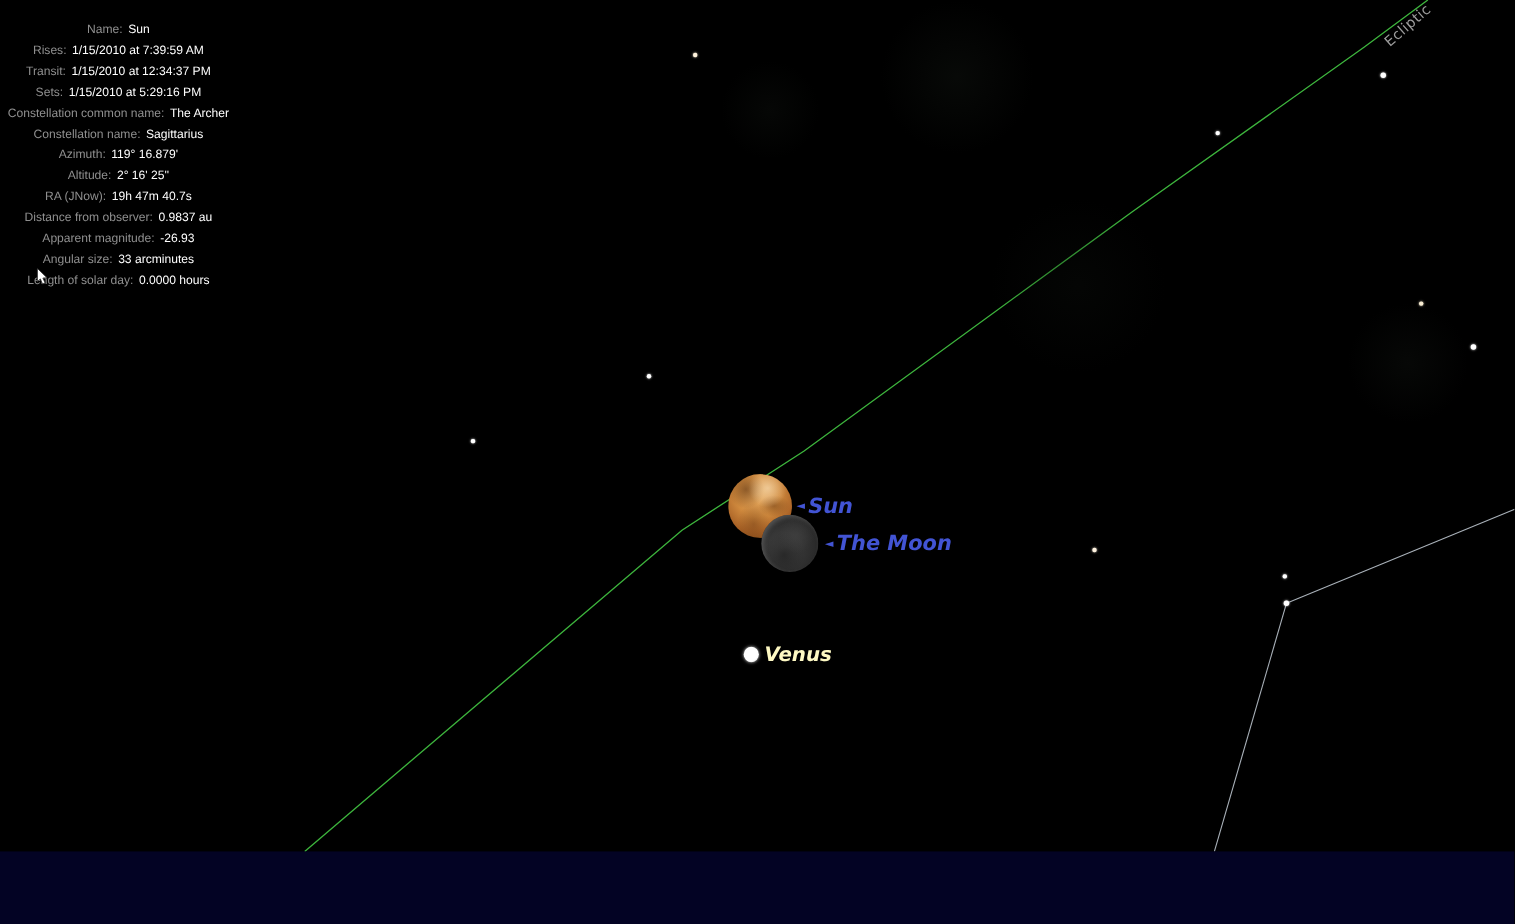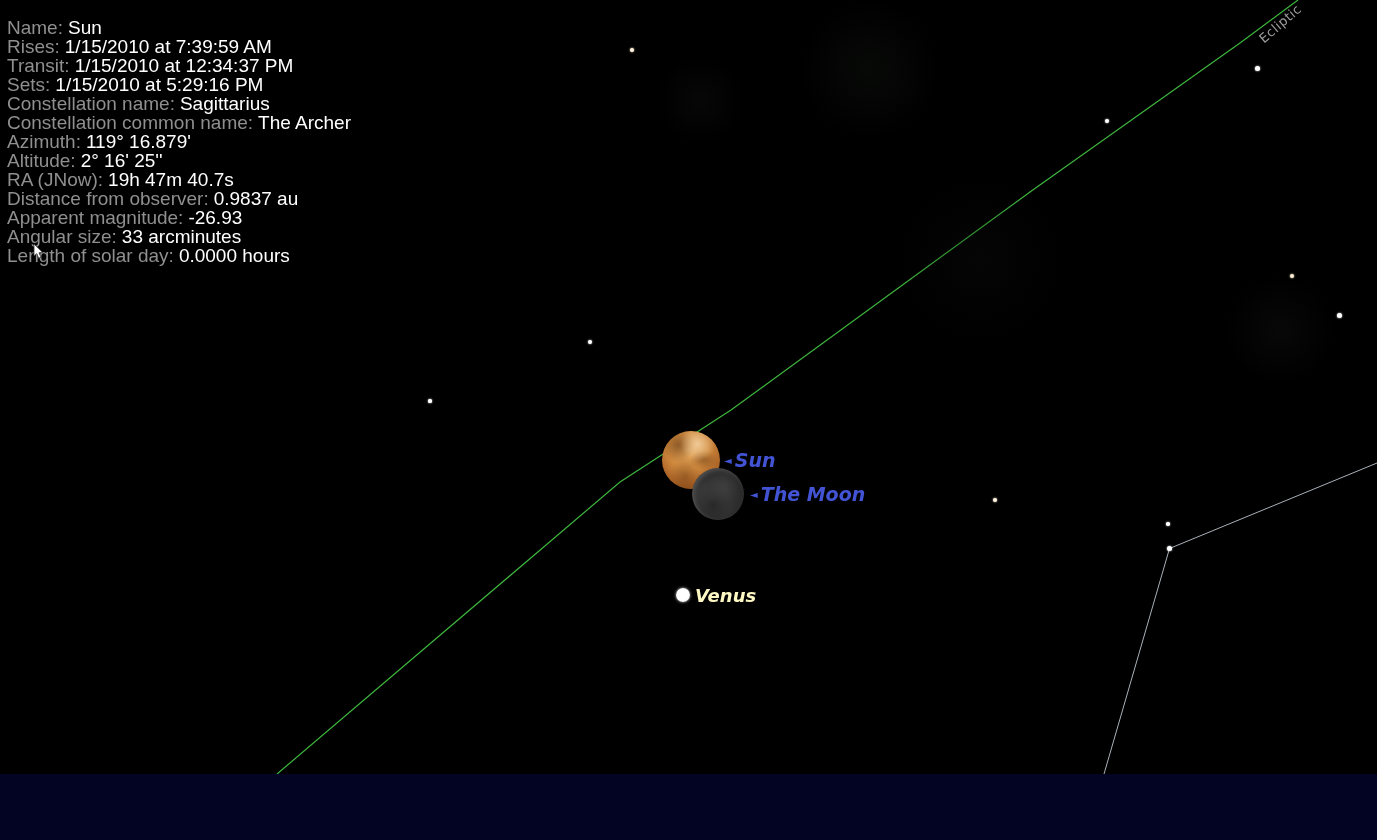--- a/index.html
+++ b/index.html
@@ -30,21 +30,21 @@
   #venus-disc{z-index:4;background:radial-gradient(circle at 42% 40%, #ffffff 60%, #d8d8d8 100%);
     box-shadow:0 0 3px rgba(255,255,255,.8);}
   
   .obj-label{position:absolute;z-index:5;white-space:nowrap;transform:translateY(-50%);
     font-family:"DejaVu Sans",sans-serif;font-style:italic;font-weight:bold;display:flex;align-items:center;}
   .obj-label .arrow{font-style:normal;font-size:10px;margin-right:3px;}
   
   #ecliptic-label{position:absolute;z-index:2;font-size:13px;letter-spacing:.5px;
     transform:rotate(-41deg);transform-origin:0 100%;font-family:"DejaVu Sans",sans-serif;}
   
-  #info-panel{position:absolute;left:7px;top:18px;z-index:10;font-size:19px;line-height:19px;}
+  #info-panel{position:absolute;left:7px;top:18px;z-index:10;font-size:11px;line-height:19px;text-align:center;}
   .info-row{white-space:nowrap;}
   .info-label{color:#8f8f8f;}
   .info-value{color:#ffffff;margin-left:5px;}
   
   #cursor{position:absolute;z-index:20;}
 </style>
 </head>
 <body>
 
 <div id="screen">
@@ -59,22 +59,22 @@
   <div class="body" id="moon-disc" style="left: 692px; top: 468px; height: 52px; width: 52px;"></div>
   <div class="body" id="venus-disc" style="left: 676px; top: 588px; height: 14px; width: 14px;"></div>
 
   <div id="ecliptic-label" style="left: 1266px; top: 31px; color: rgb(156, 156, 156); transform: rotate(-41deg);">Ecliptic</div>
 
   <div id="info-panel">
       <div class="info-row"><span class="info-label">Name:</span><span class="info-value">Sun</span></div>
       <div class="info-row"><span class="info-label">Rises:</span><span class="info-value">1/15/2010 at 7:39:59 AM</span></div>
       <div class="info-row"><span class="info-label">Transit:</span><span class="info-value">1/15/2010 at 12:34:37 PM</span></div>
       <div class="info-row"><span class="info-label">Sets:</span><span class="info-value">1/15/2010 at 5:29:16 PM</span></div>
+      <div class="info-row"><span class="info-label">Constellation common name:</span><span class="info-value">The Archer</span></div>
       <div class="info-row"><span class="info-label">Constellation name:</span><span class="info-value">Sagittarius</span></div>
-      <div class="info-row"><span class="info-label">Constellation common name:</span><span class="info-value">The Archer</span></div>
       <div class="info-row"><span class="info-label">Azimuth:</span><span class="info-value">119° 16.879'</span></div>
       <div class="info-row"><span class="info-label">Altitude:</span><span class="info-value">2° 16' 25''</span></div>
       <div class="info-row"><span class="info-label">RA (JNow):</span><span class="info-value">19h 47m 40.7s</span></div>
       <div class="info-row"><span class="info-label">Distance from observer:</span><span class="info-value">0.9837 au</span></div>
       <div class="info-row"><span class="info-label">Apparent magnitude:</span><span class="info-value">-26.93</span></div>
       <div class="info-row"><span class="info-label">Angular size:</span><span class="info-value">33 arcminutes</span></div>
       <div class="info-row"><span class="info-label">Length of solar day:</span><span class="info-value">0.0000 hours</span></div>
     </div>
 
   <svg id="cursor" width="14" height="16" viewBox="0 0 14 16" style="left: 33px; top: 244px;">

